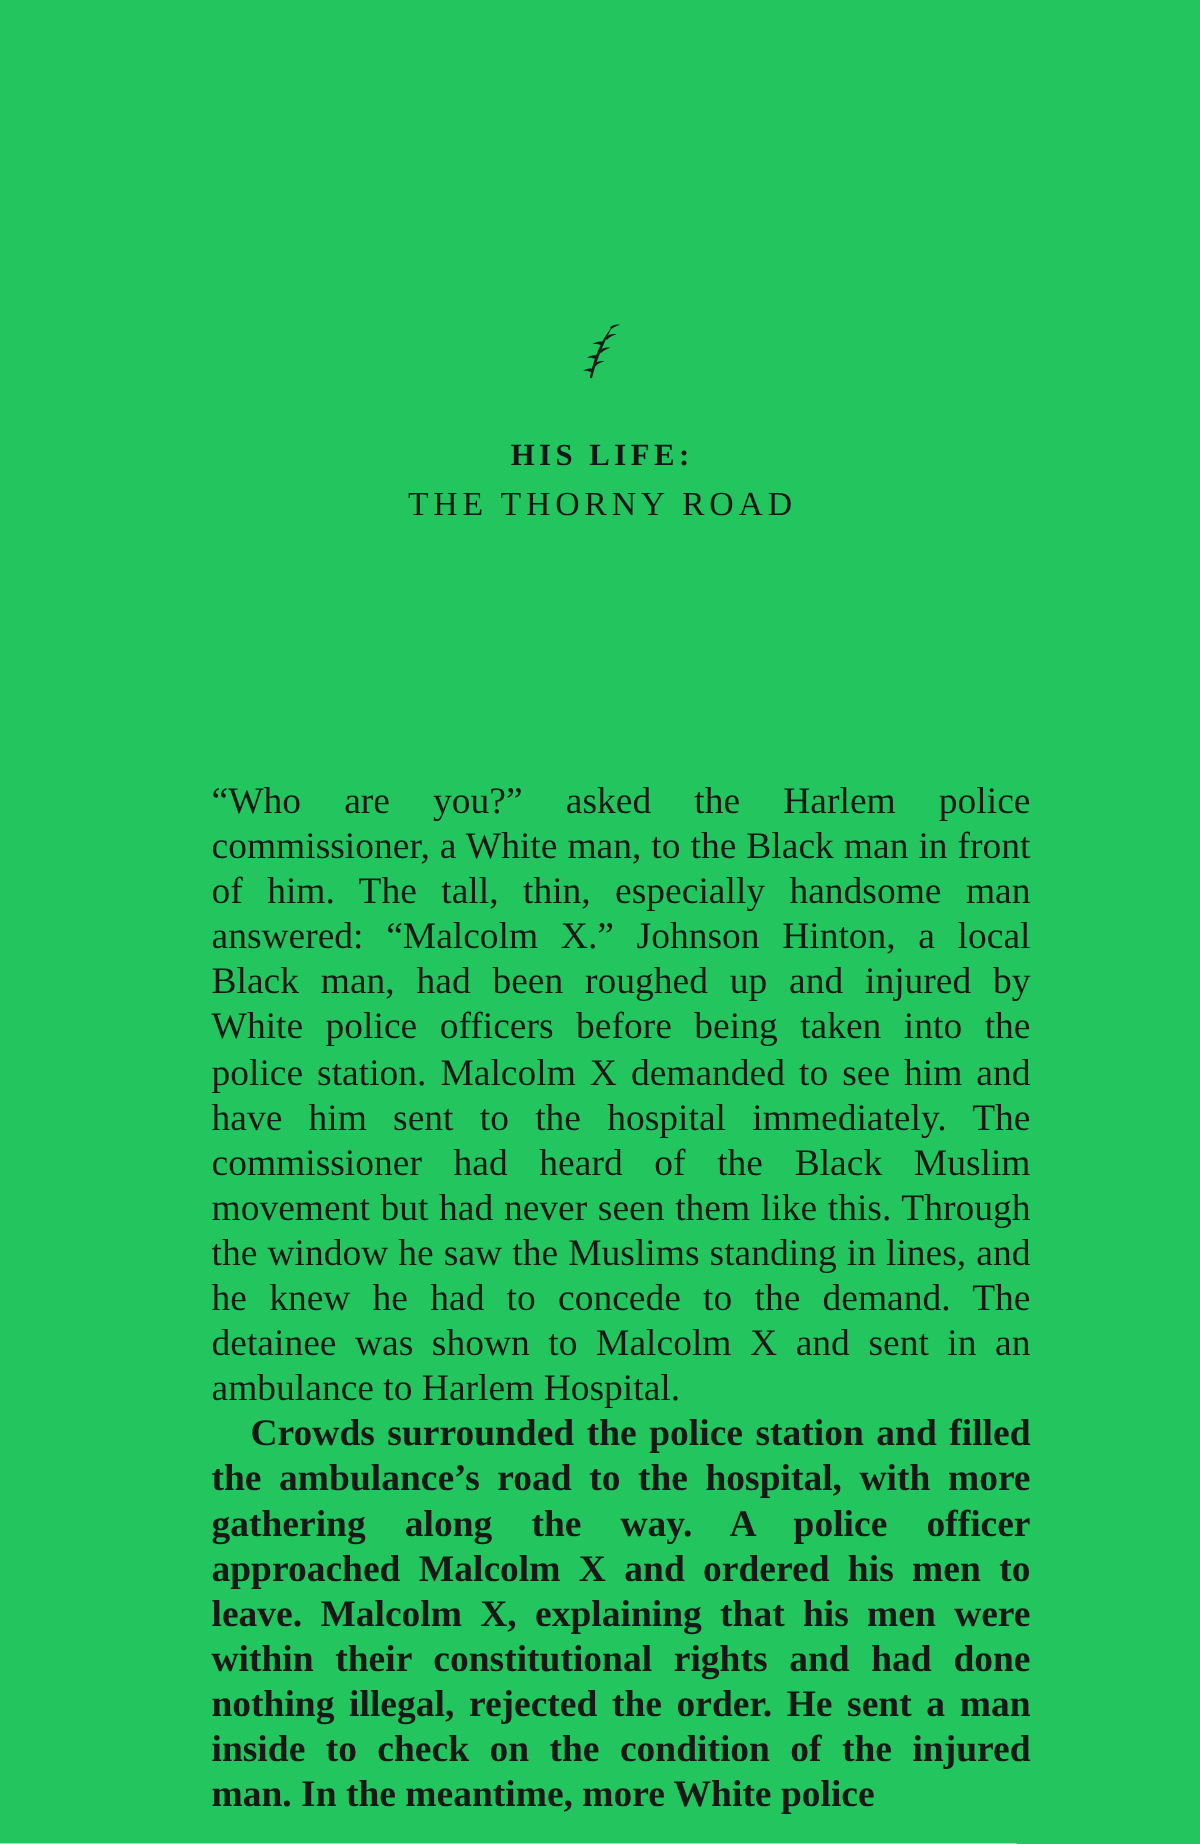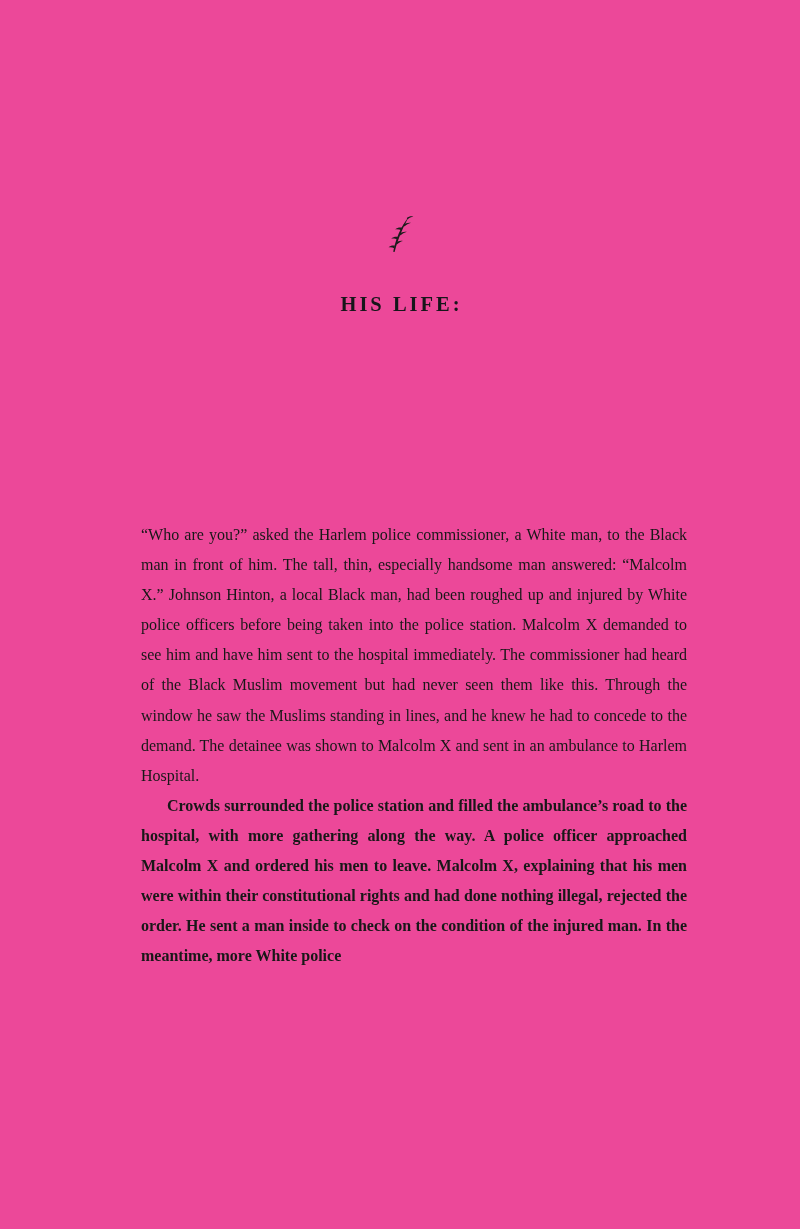--- a/index.html
+++ b/index.html
@@ -4,21 +4,21 @@
 <style>
   html, body {
     margin: 0;
     padding: 0;
     background: #ffffff;
   }
   .page {
     position: relative;
     width: 800px;
     height: 1229px;
-    background: #ec4899;
+    background: #22c55e;
     margin: 0 auto;
     overflow: hidden;
     font-family: "Liberation Serif", "DejaVu Serif", serif;
     color: #1a1a1a;
   }
 
   
   .ornament {
     position: absolute;
     top: 214px;
@@ -64,21 +64,21 @@
 
   
   .body-text {
     position: absolute;
     top: 520px;
     left: 141px;
     width: 546px;
   }
   .body-text p {
     margin: 0;
-    font-size: 16px;
+    font-size: 25px;
     line-height: 30.1px;
     text-align: justify;
     text-justify: inter-word;
     color: #181818;
     hyphens: manual;
   }
   .body-text p.indent {
     text-indent: 26px;
     font-weight: bold;
   }
@@ -121,20 +121,21 @@
           <path d="M13.0 28.6 C15.0 27.1 17.4 26.4 19.8 26.9 C17.4 27.6 15.4 28.8 13.8 30.4 C13.5 29.8 13.2 29.2 13.0 28.6 Z"></path>
 
           <path d="M11.8 31.8 C9.6 31.3 7.4 31.8 5.6 33.3 C7.8 33.0 9.9 33.4 11.5 34.4 C11.5 33.5 11.6 32.6 11.8 31.8 Z"></path>
         </g>
       </svg>
     </span>
   </div>
 
   <h1 class="chapter-title">
     <span class="title-line title-line-1">HIS LIFE:</span>
+    <span class="title-line title-line-2">THE THORNY ROAD</span>
   </h1>
 
   <div class="body-text">
     <p>“Who are you?” asked the Harlem police commissioner, a White man, to the Black man in front of him. The tall, thin, especially handsome man answered: “Malcolm X.” Johnson Hinton, a local Black man, had been roughed up and injured by White police officers before being taken into the police station. Malcolm X demanded to see him and have him sent to the hospital immediately. The commissioner had heard of the Black Muslim movement but had never seen them like this. Through the window he saw the Muslims standing in lines, and he knew he had to concede to the demand. The detainee was shown to Malcolm X and sent in an ambulance to Harlem Hospital.</p>
     <p class="indent">Crowds surrounded the police station and filled the ambulance’s road to the hospital, with more gathering along the way. A police officer approached Malcolm X and ordered his men to leave. Malcolm X, explaining that his men were within their constitutional rights and had done nothing illegal, rejected the order. He sent a man inside to check on the condition of the injured man. In the meantime, more White police</p>
   </div>
 
 
 </div>
 

